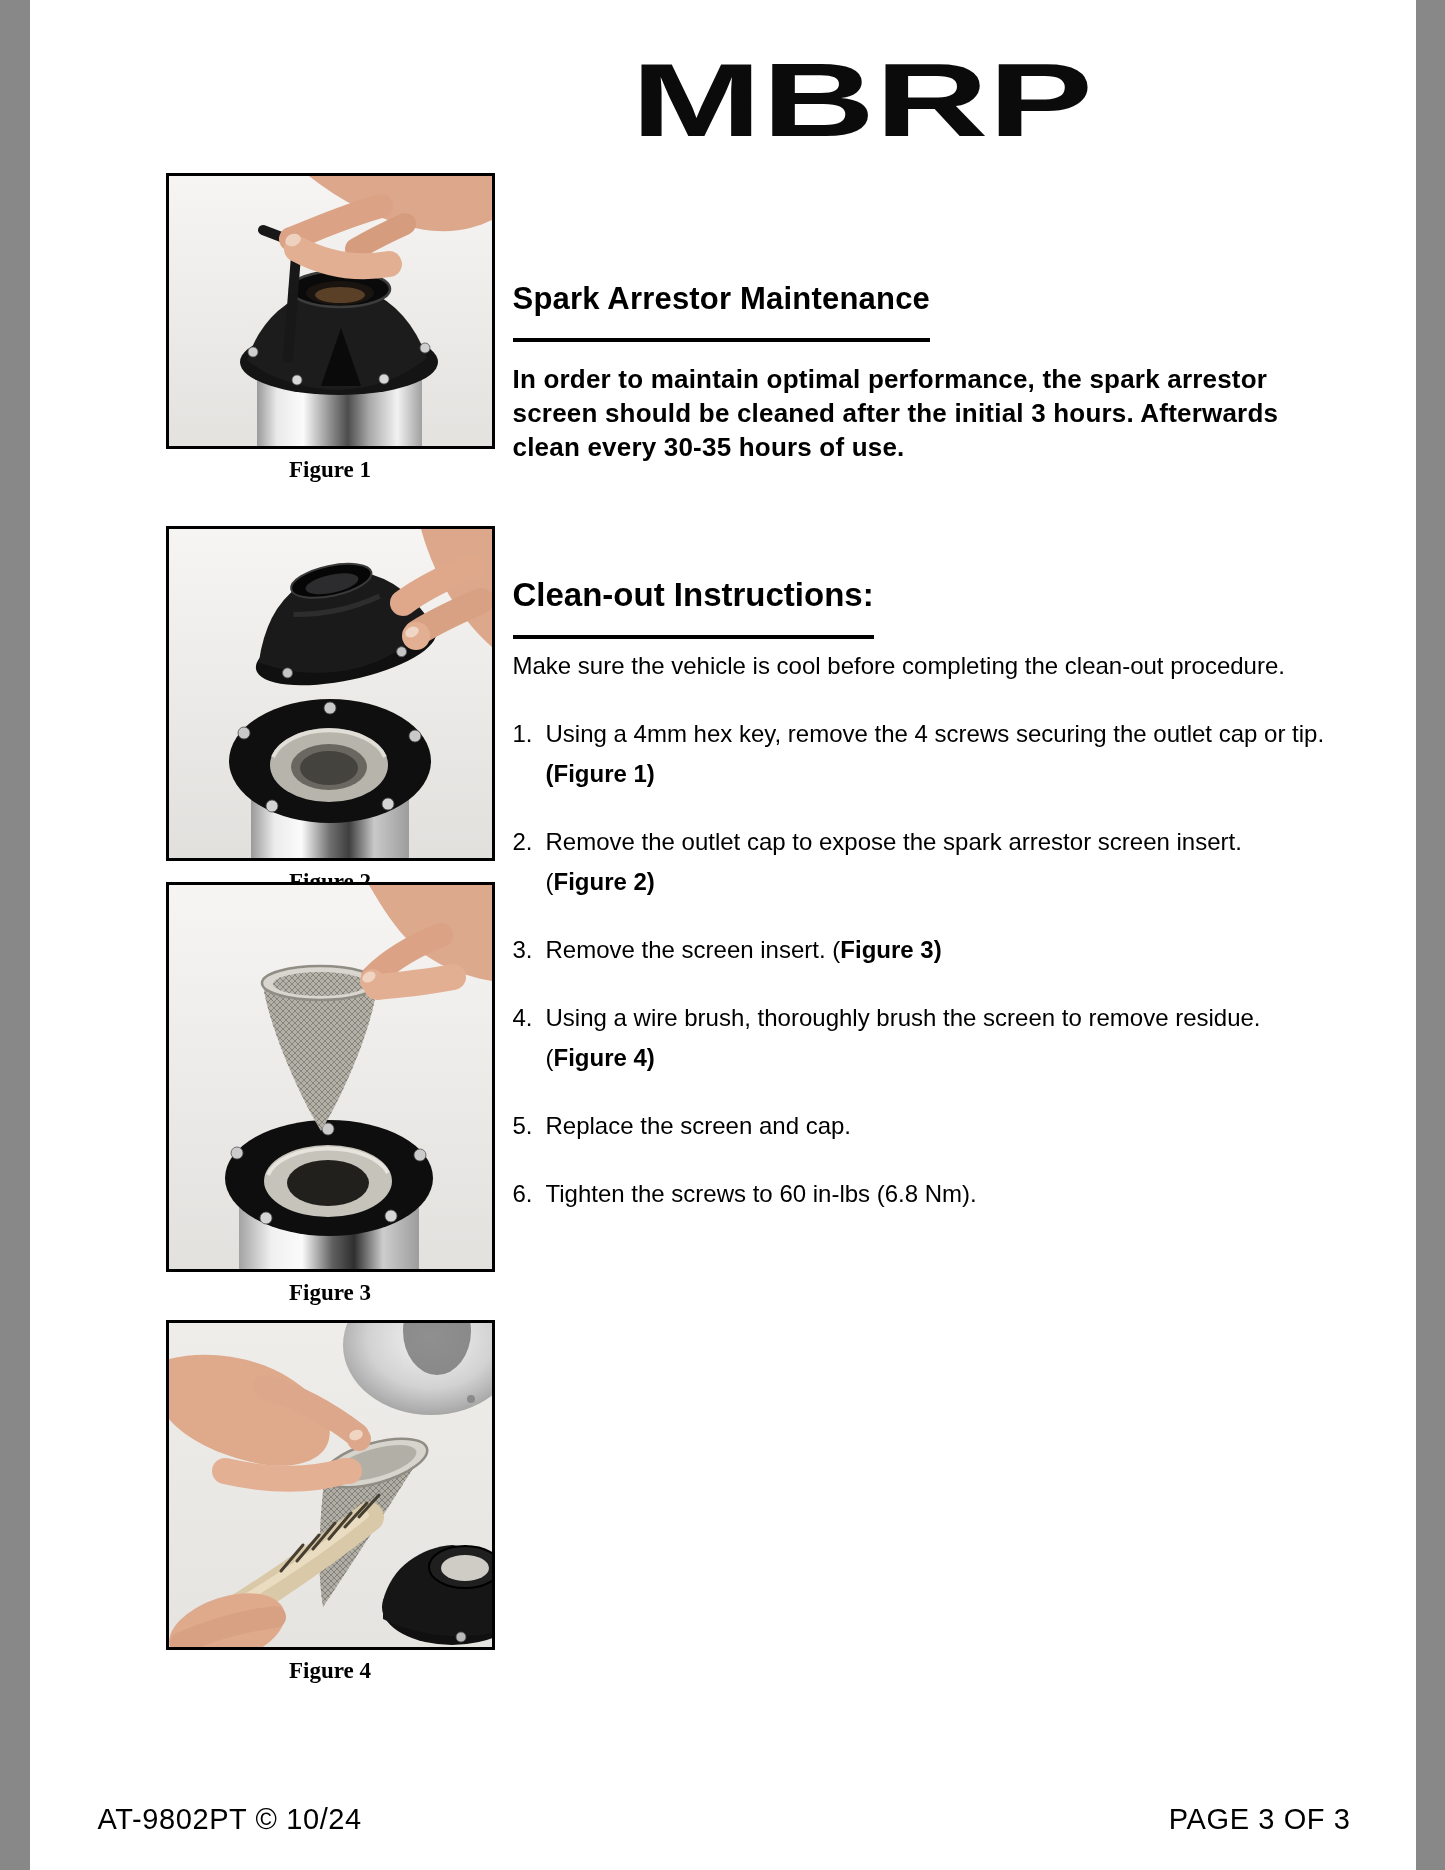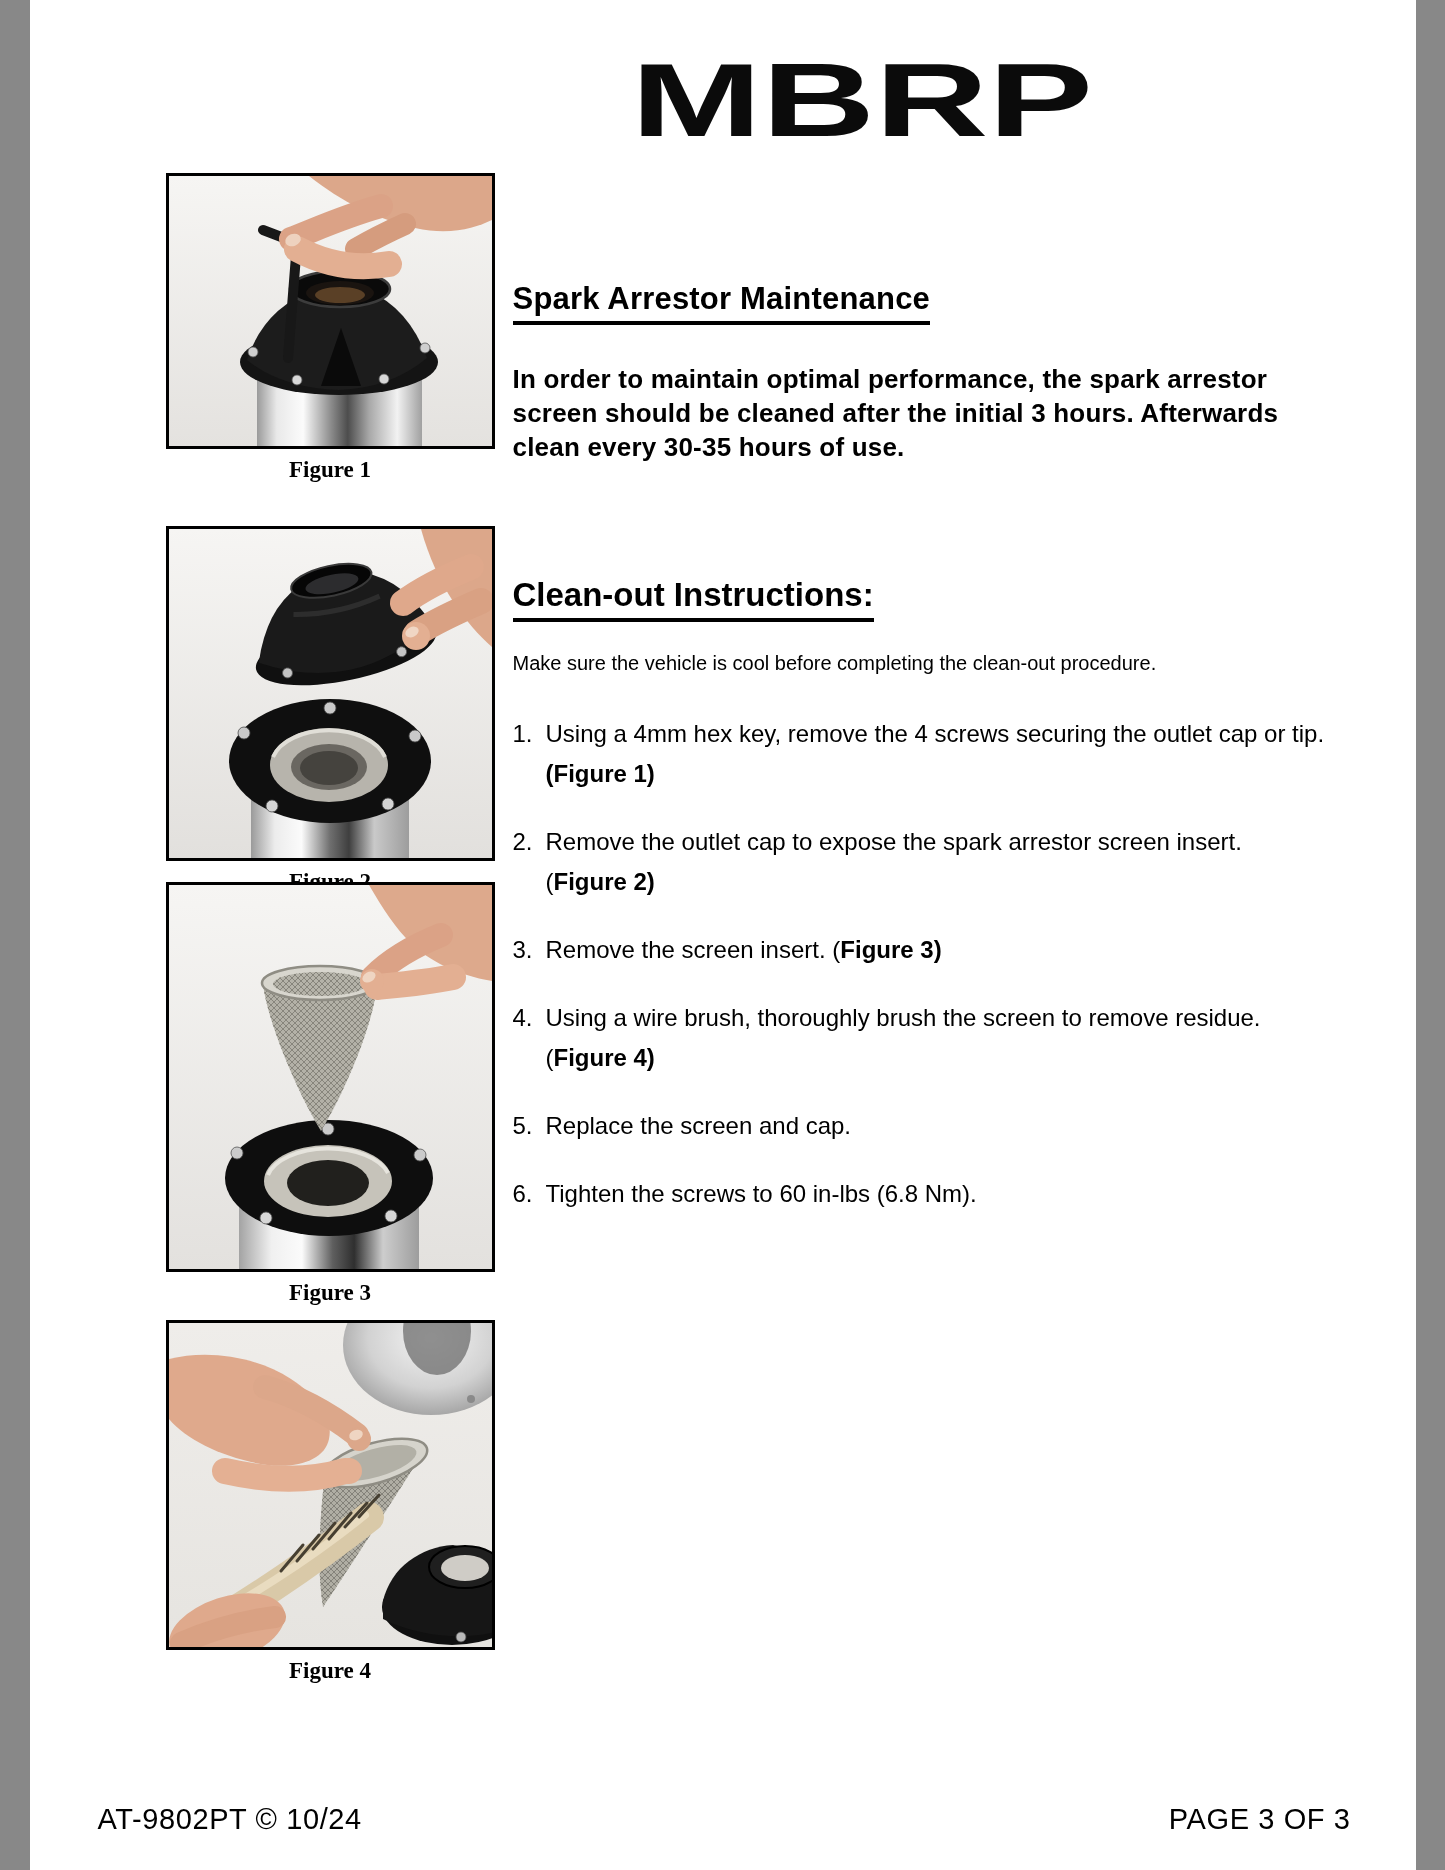--- a/index.html
+++ b/index.html
@@ -15,26 +15,26 @@
   .photo{border:3px solid #000;width:323px;background:#efeeec;font-size:0;line-height:0;}
   .fig1 .photo{height:270px;} .fig2 .photo{height:329px;}
   .fig3 .photo{height:384px;} .fig4 .photo{height:324px;}
   .caption{
     margin-top:5px;text-align:center;font-family:"Liberation Serif",serif;
     font-weight:bold;font-size:23px;line-height:32px;
   }
   
   #maincol{position:absolute;left:483px;top:0;width:920px;}
   .h-underline{
-    display:inline-block;font-weight:bold;border-bottom:4px solid #000;padding-bottom:4px;
+    display:inline-block;font-weight:bold;border-bottom:4px solid #000;padding-bottom:21px;
   }
   #sec1-title{position:absolute;top:281px;left:0;font-size:31px;letter-spacing:0.2px;}
   #intro{position:absolute;top:362px;left:0;font-size:26px;font-weight:bold;line-height:34px;letter-spacing:0.2px;}
   #sec2-title{position:absolute;top:576px;left:0;font-size:33px;}
-  #precaution{position:absolute;top:652px;left:0;font-size:20px;}
+  #precaution{position:absolute;top:652px;left:0;font-size:24px;}
   #steps{position:absolute;top:714px;left:0;width:920px;list-style:none;margin:0;padding:0;font-size:24px;line-height:40px;}
   #steps li{margin:0 0 28px 0;display:flex;}
   #steps .num{flex:0 0 33px;}
   #steps .body{flex:1;}
   #steps .ref{font-weight:bold;}
   #steps .ref-open{font-weight:normal;}
   #steps .ref-open.b{font-weight:bold;}
   
   .footer{position:absolute;top:1803px;font-size:29px;letter-spacing:0.6px;}
   #footer-left{left:68px;}

